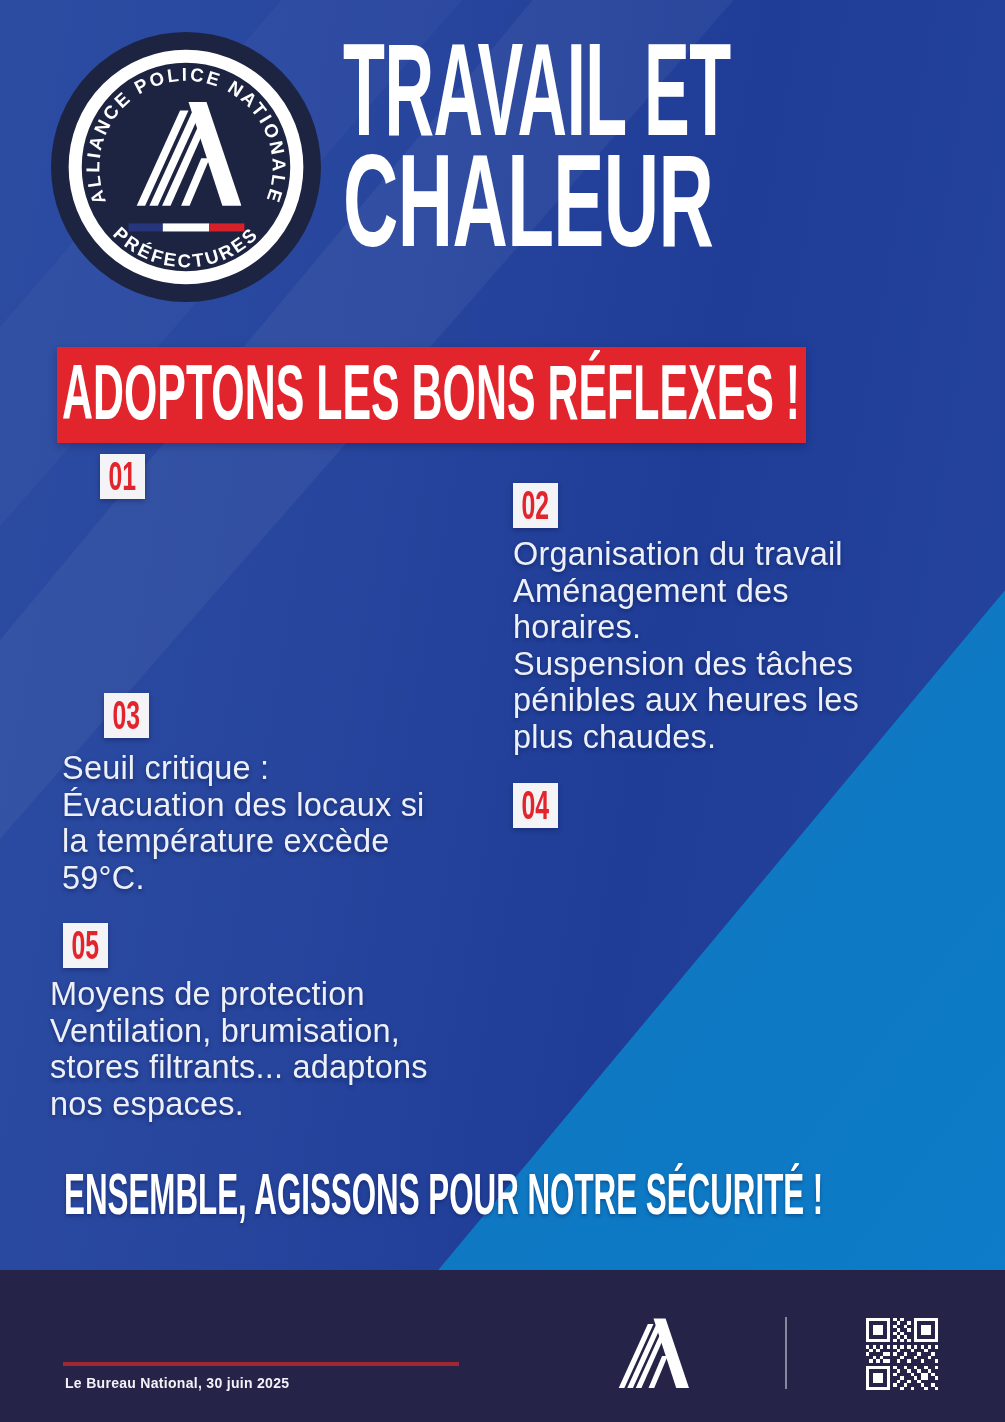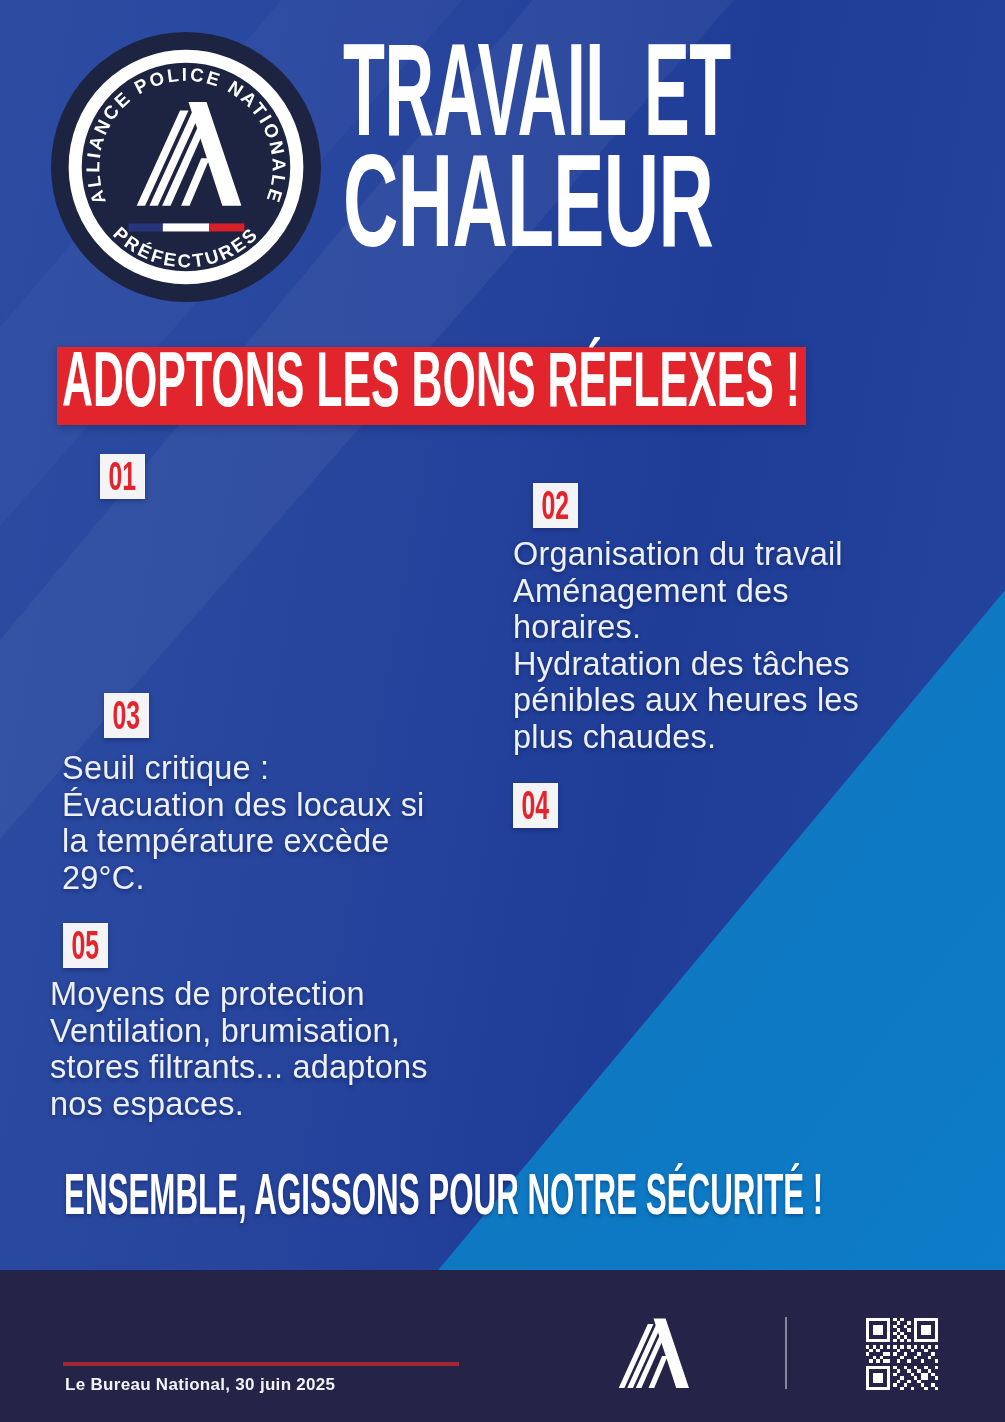--- a/index.html
+++ b/index.html
@@ -21,22 +21,22 @@
 
   .logo{position:absolute;left:50px;top:31px;width:272px;height:272px;z-index:2;}
   .logo text{font-family:"Liberation Sans",sans-serif;font-weight:700;
     font-size:18.5px;letter-spacing:2.4px;fill:#fff;}
 
   .title{position:absolute;left:343px;top:34px;z-index:2;color:#fff;
     font-weight:800;font-size:132px;line-height:111px;letter-spacing:-1px;}
   .title .t1{transform:scaleX(.52);}
   .title .t2{transform:scaleX(.58);}
 
-  .banner{position:absolute;left:57px;top:347px;width:749px;height:78px;z-index:2;
-    background:#e2242c;display:flex;align-items:flex-end;justify-content:center;
+  .banner{position:absolute;left:57px;top:347px;width:749px;height:96px;z-index:2;
+    background:#e2242c;display:flex;align-items:flex-start;justify-content:center;
     box-shadow:0 3px 8px rgba(0,0,40,.25);}
   .banner .cond{transform-origin:50% 50%;transform:scaleX(.55);
     font-size:78px;font-weight:800;color:#fff;letter-spacing:0;}
 
   .badge{position:absolute;width:45px;height:45px;background:#f4f4f6;z-index:2;
     display:flex;align-items:center;justify-content:center;
     box-shadow:0 2px 5px rgba(0,0,40,.3);}
   .badge .cond{transform-origin:50% 50%;transform:scaleX(.62);
     font-size:40px;font-weight:800;color:#e2242c;}
 
@@ -48,21 +48,21 @@
   .slogan .cond{transform:scaleX(.54);font-size:58px;font-weight:800;
     text-shadow:0 2px 5px rgba(5,15,60,.35);}
 
   .footer{position:absolute;left:0;top:1270px;width:1005px;height:152px;
     background:#252347;z-index:3;}
   .tagline{position:absolute;left:64px;top:1306px;color:#fff;}
   .tagline .cond{transform:scaleX(.62);font-size:50px;font-weight:800;}
   .tagline-rule{position:absolute;left:63px;top:1362px;width:396px;height:4px;
     background:#a02833;}
   .byline{position:absolute;left:65px;top:1375px;color:#f2f3f7;
-    font-size:17px;font-weight:700;letter-spacing:.3px;}
+    font-size:14px;font-weight:700;letter-spacing:.3px;}
   .footer-amark{position:absolute;left:617px;top:1317px;width:73px;height:71px;}
   .footer-divider{position:absolute;left:785px;top:1317px;width:2px;height:72px;
     background:rgba(255,255,255,.45);}
   .qr{position:absolute;left:866px;top:1318px;width:72px;height:72px;}
 </style>
 </head>
 <body>
 
 <div class="poster">
 
@@ -104,37 +104,37 @@
   </div>
 
   <div class="banner">
     <span class="cond">ADOPTONS LES BONS RÉFLEXES !</span>
   </div>
 
   <div class="badge" style="left:64px;top:454px;margin-left:36px;">
     <span class="cond">01</span>
   </div>
 
-  <div class="badge" style="left:513px;top:483px;margin-left:20px;">
+  <div class="badge" style="left:513px;top:483px;">
     <span class="cond">02</span>
   </div>
   <div class="item-text" style="left:513px;top:536px;">Organisation du travail
 Aménagement des
 horaires.
-Hydratation des tâches
+Suspension des tâches
 pénibles aux heures les
 plus chaudes.</div>
 
   <div class="badge" style="left:56px;top:693px;margin-left:48px;">
     <span class="cond">03</span>
   </div>
   <div class="item-text" style="left:62px;top:750px;">Seuil critique :
 Évacuation des locaux si
 la température excède
-29°C.</div>
+59°C.</div>
 
   <div class="badge" style="left:513px;top:783px;text-align:center;">
     <span class="cond">04</span>
   </div>
 
   <div class="badge" style="left:63px;top:923px;justify-content:center;">
     <span class="cond">05</span>
   </div>
   <div class="item-text" style="left:50px;top:976px;">Moyens de protection
 Ventilation, brumisation,

